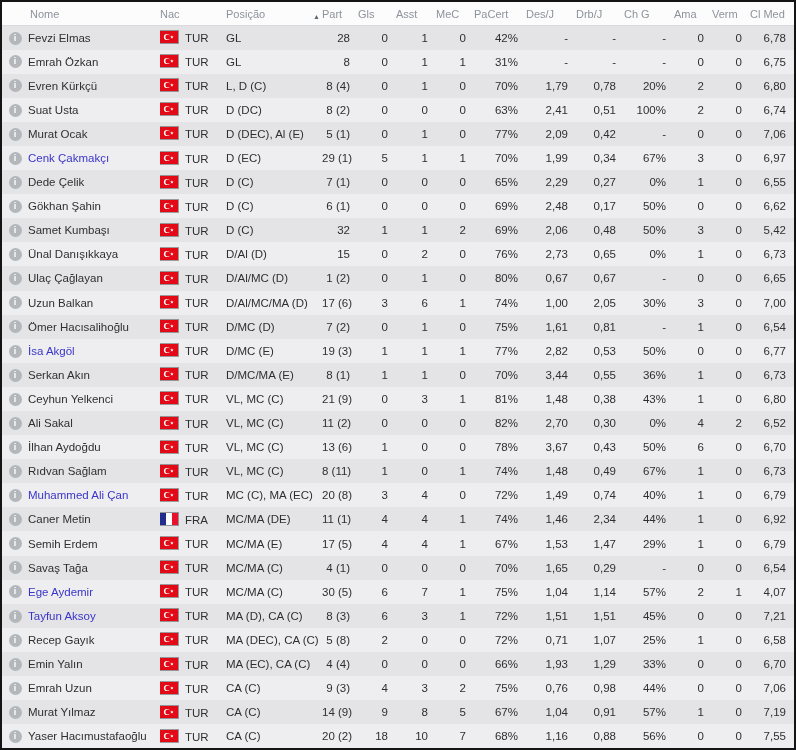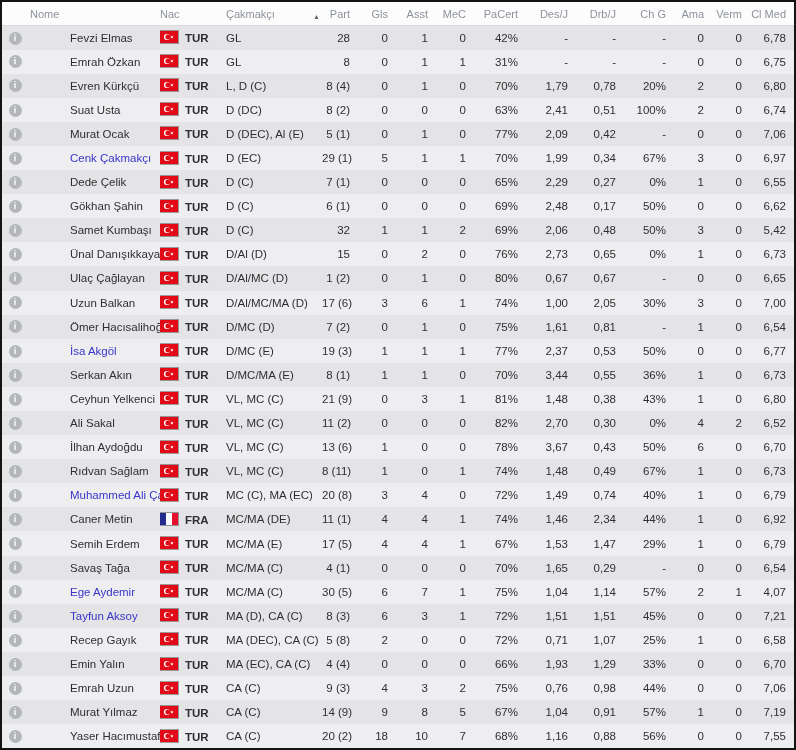--- a/index.html
+++ b/index.html
@@ -9,45 +9,45 @@
     font-family:"Liberation Sans", sans-serif;
   }
   table{width:100%;border-collapse:collapse;table-layout:fixed;}
   thead th{
     height:23px;background:var(--header-bg,#fcfcfd);
     color:var(--header-text,#8d939b);
     font-weight:normal;font-size:11px;text-align:left;
     padding:0;border-bottom:1px solid #dadade;
     white-space:nowrap;overflow:hidden;
   }
-  thead th.num{text-align:right;padding-right:8px;}
+  thead th.num{text-align:left;padding-right:8px;}
   thead th.c-name-h{padding-left:2px;}
   .sort-arrow{float:right;font-size:7px;color:#606870;margin-top:5px;margin-right:2px;}
   tbody tr{height:24.1px;}
   tbody tr:nth-child(odd){background:var(--row-odd,#e4e4e6);}
   tbody tr:nth-child(even){background:var(--row-even,#eeeef0);}
   td{
     font-size:11.5px;color:#2f2f31;padding:0;
     white-space:nowrap;overflow:hidden;vertical-align:middle;
   }
   td.num{text-align:right;padding-right:8px;}
   .c-info{text-align:center;}
   .info-icon{
     display:inline-block;width:13px;height:13px;border-radius:50%;
     background:#b3b6bb;color:#fff;font-size:9px;line-height:13px;
     font-weight:bold;text-align:center;vertical-align:middle;
   }
-  .player-name{color:#2f2f31;margin-left:42px;}
+  .player-name{color:#2f2f31;}
   .player-name.link{color:var(--link,#3a35c8);}
   .flag{
     display:inline-block;width:18px;height:12px;margin-right:7px;
     vertical-align:-2px;outline:1px solid rgba(0,0,0,0.35);
   }
   .flag svg{display:block;}
-  .c-nac span.nat-code{vertical-align:middle;font-weight:bold;}
+  .c-nac span.nat-code{vertical-align:middle;}
 </style>
 </head>
 <body>
 
 <div class="window">
   <table>
     <colgroup>
       <col style="width:26px">
         <col style="width:132px">
         <col style="width:66px">
@@ -62,21 +62,21 @@
         <col style="width:50px">
       <col style="width:38px">
         <col style="width:38px">
         <col style="width:44px">
     </colgroup>
     <thead>
       <tr>
         <th></th>
         <th class="c-name-h">Nome</th>
         <th>Nac</th>
-        <th><span>Çakmakçı</span><span class="sort-arrow">▲</span></th>
+        <th><span>Posição</span><span class="sort-arrow">▲</span></th>
         <th class="num">Part</th>
         <th class="num">Gls</th>
         <th class="num">Asst</th>
         <th class="num">MeC</th>
         <th class="num">PaCert</th>
         <th class="num">Des/J</th>
         <th class="num">Drb/J</th>
         <th class="num">Ch G</th>
         <th class="num">Ama</th>
         <th class="num">Verm</th>
@@ -378,21 +378,21 @@
                 <circle cx="7" cy="6" r="3.1" fill="#fff"></circle>
                 <circle cx="7.9" cy="6" r="2.5" fill="#e30a17"></circle>
                 <polygon fill="#fff" points="11.9,4.3 12.4,5.4 13.6,5.5 12.7,6.3 13,7.5 11.9,6.8 10.8,7.5 11.1,6.3 10.2,5.5 11.4,5.4"></polygon>
               </svg></span><span class="nat-code">TUR</span></td>
     <td class="c-pos">D/MC (E)</td>
     <td class="num">19 (3)</td>
     <td class="num">1</td>
     <td class="num">1</td>
     <td class="num">1</td>
     <td class="num">77%</td>
-    <td class="num">2,37</td>
+    <td class="num">2,82</td>
     <td class="num">0,53</td>
     <td class="num">50%</td>
     <td class="num">0</td>
     <td class="num">0</td>
     <td class="num">6,77</td>
   </tr>
         <tr>
     <td class="c-info"><span class="info-icon">i</span></td>
     <td class="c-name"><span class="player-name">Serkan Akın</span></td>
     <td class="c-nac"><span class="flag"><svg width="18" height="12" viewBox="0 0 18 12" xmlns="http://www.w3.org/2000/svg">

